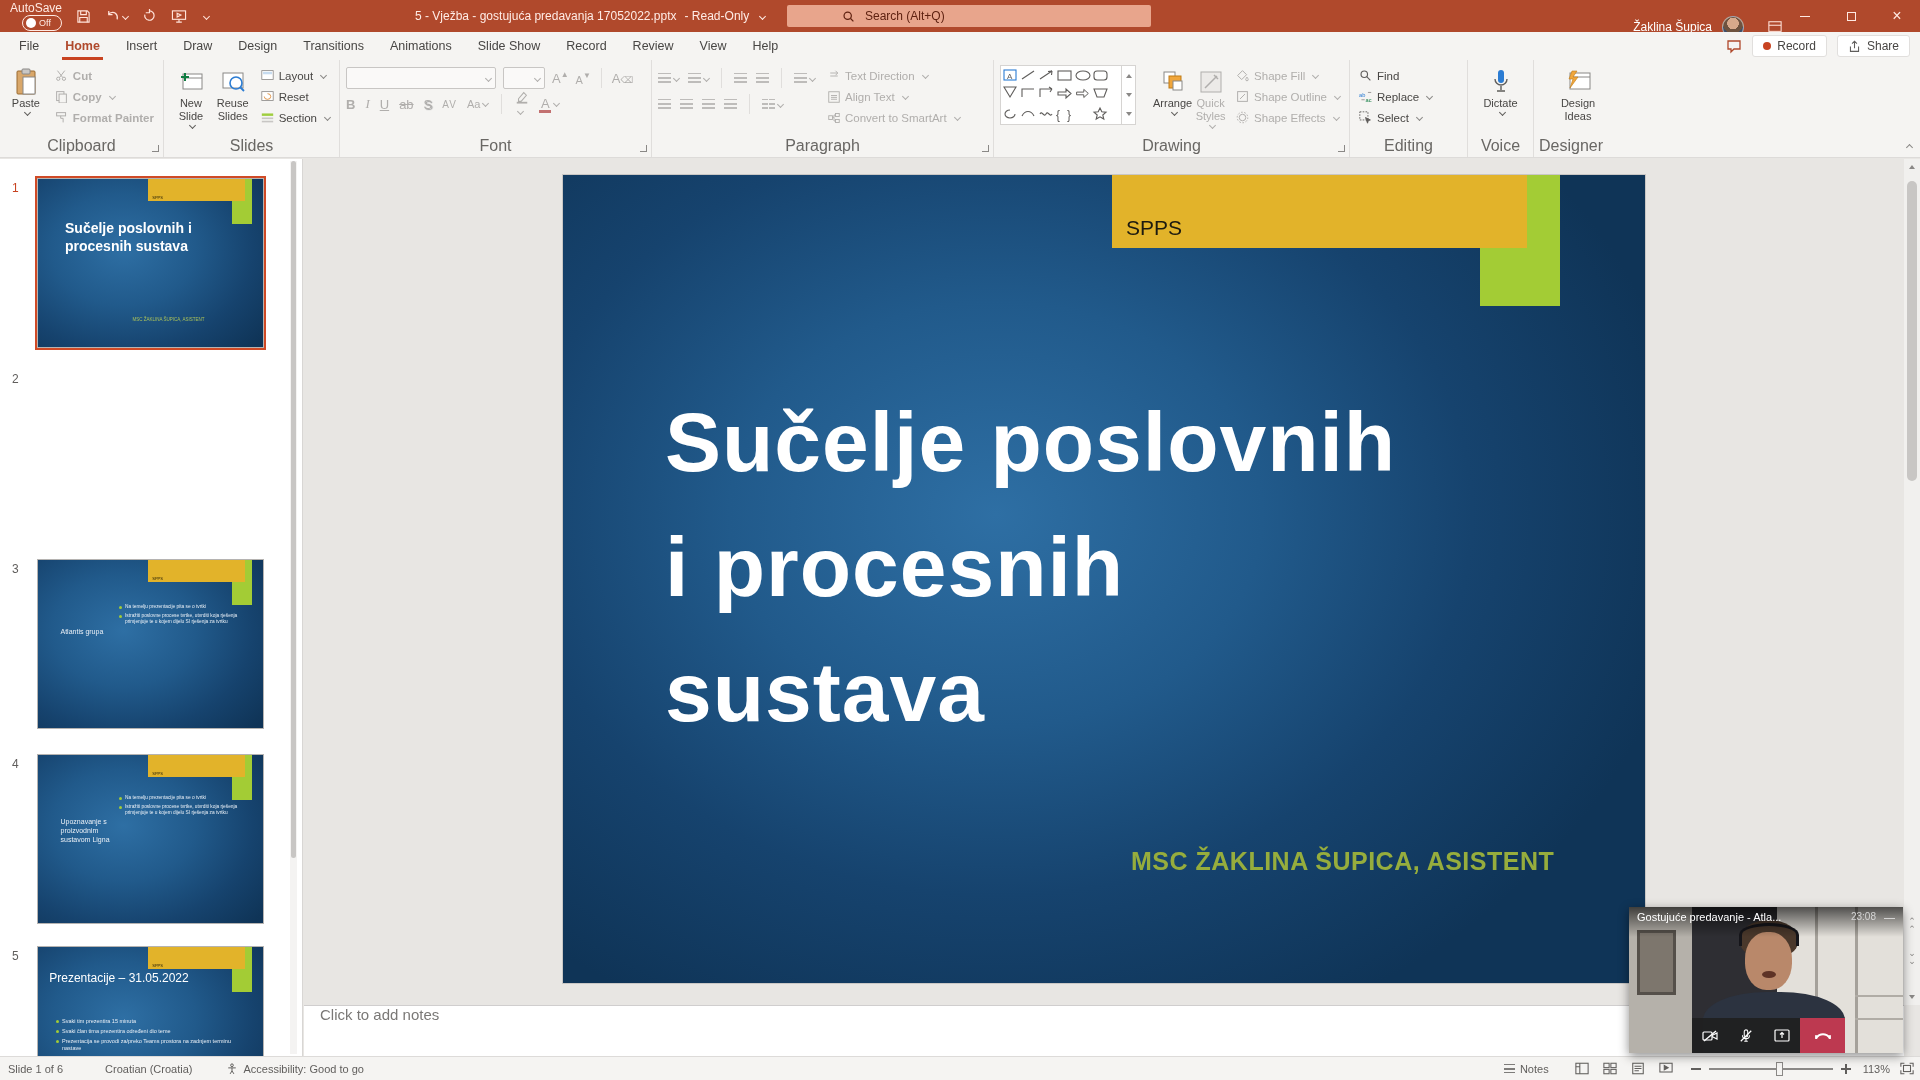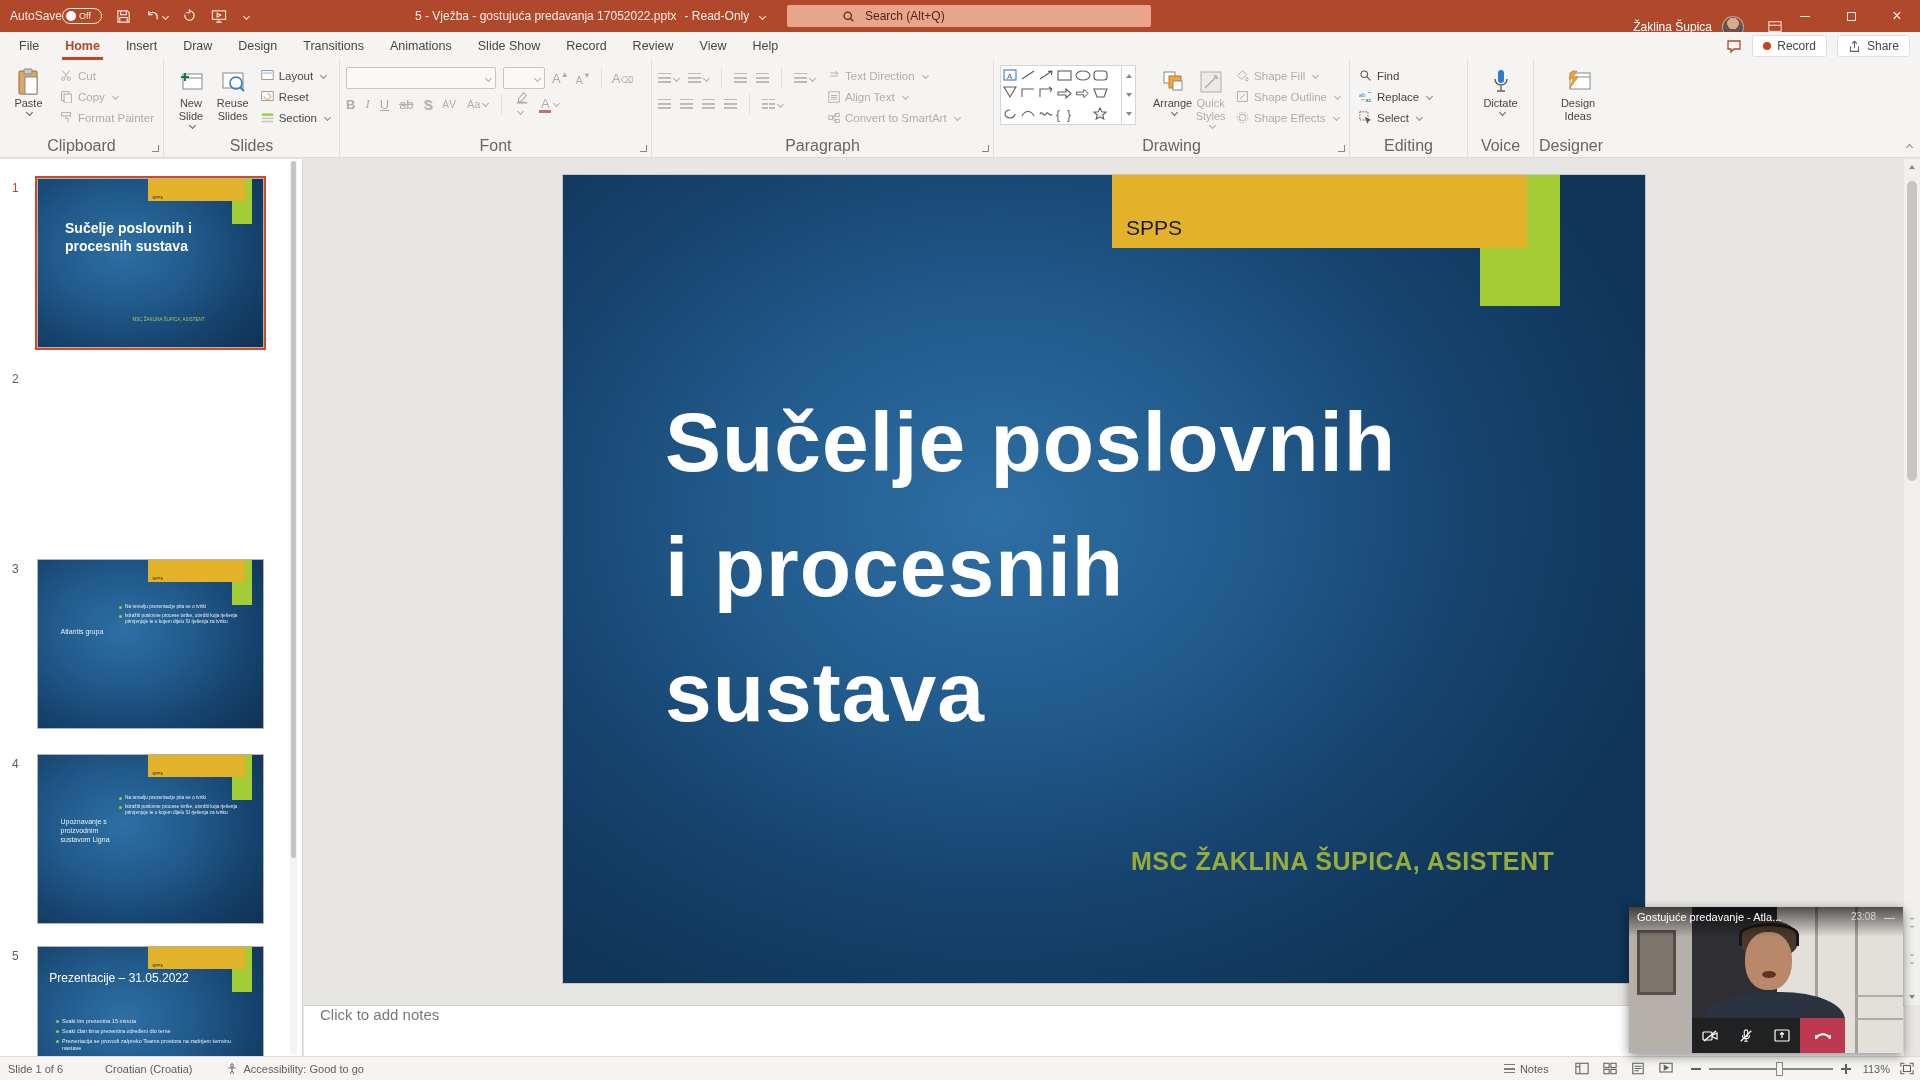--- a/index.html
+++ b/index.html
@@ -2,21 +2,21 @@
 <html><head>
 <meta charset="utf-8">
 <style>
   html,body{margin:0;padding:0;background:#555;}
   .app{position:relative;width:1920px;height:1080px;background:#e8e6e3;font-family:"Liberation Sans",sans-serif;overflow:hidden;-webkit-font-smoothing:antialiased;}
   .app *{box-sizing:border-box;}
 
   
   .titlebar{position:absolute;left:0;top:0;width:100%;height:32px;background:#b0492c;color:#fff;font-size:12px;}
   .qat{position:absolute;left:10px;top:0;height:32px;display:flex;align-items:center;gap:14px;}
-  .autosave{display:flex;align-items:center;gap:0;color:#ffe9e2;}
+  .autosave{display:flex;align-items:flex-end;gap:0;color:#ffe9e2;flex-direction:column;}
   .pill{width:40px;height:16px;border:1px solid #ffe9e2;border-radius:9px;display:flex;align-items:center;gap:3px;padding:0 3px;}
   .knob{width:10px;height:10px;border-radius:50%;background:#fff;}
   .pill span{font-size:9px;color:#ffe9e2;}
   .qico{display:flex;align-items:center;color:#ffe3da;}
   .doc-title{position:absolute;left:415px;top:0;height:32px;display:flex;align-items:center;gap:8px;color:#ffece6;font-size:12px;white-space:nowrap;}
   .searchbox{position:absolute;left:787px;top:5px;width:364px;height:22px;background:#e8a58c;border-radius:2px;display:flex;align-items:center;gap:10px;padding-left:55px;color:#5f2211;font-size:12px;}
   .tb-right{position:absolute;right:138px;top:14px;height:25px;display:flex;align-items:center;gap:10px;}
   .avatar{width:22px;height:22px;border-radius:50%;background:radial-gradient(circle at 50% 32%,#d8a98b 0 34%,#6e523f 35% 60%,#3e4e68 61% 100%);border:1px solid rgba(255,255,255,.5);}
   .winbtns{position:absolute;right:0;top:0;height:32px;display:flex;}
   .winbtn{width:46px;height:32px;display:flex;align-items:center;justify-content:center;color:#ffe9e2;}
@@ -241,21 +241,21 @@
         <span class="bicon">
             <svg width="24" height="28" viewBox="0 0 24 28">
               <rect x="3" y="3" width="18" height="23" rx="1" fill="#d9a76a" stroke="#9a6a30"></rect>
               <rect x="8" y="1" width="8" height="5" rx="1" fill="#c9c7c5" stroke="#8a8886"></rect>
               <rect x="9" y="9" width="12" height="17" fill="#fff" stroke="#8a8886"></rect>
             </svg>
           </span>
         <span>Paste</span>
           <span class="cv" style="color:#605e5c;"></span>
       </div>
-      <div class="col" style="margin-left:6px;">
+      <div class="col" style="margin-left:6px;font-weight:bold;">
         <div class="sbtn dis">
             <span class="ic">
               <svg width="13" height="13" viewBox="0 0 16 16" fill="none" stroke="currentColor" stroke-width="1.2">
                 <circle cx="4" cy="12" r="2"></circle>
                 <circle cx="11" cy="12" r="2"></circle>
                 <path d="M5.5 10.5 12 2M9.5 10.5 3 2"></path>
               </svg>
             </span>
             <span>Cut</span>
           </div>

